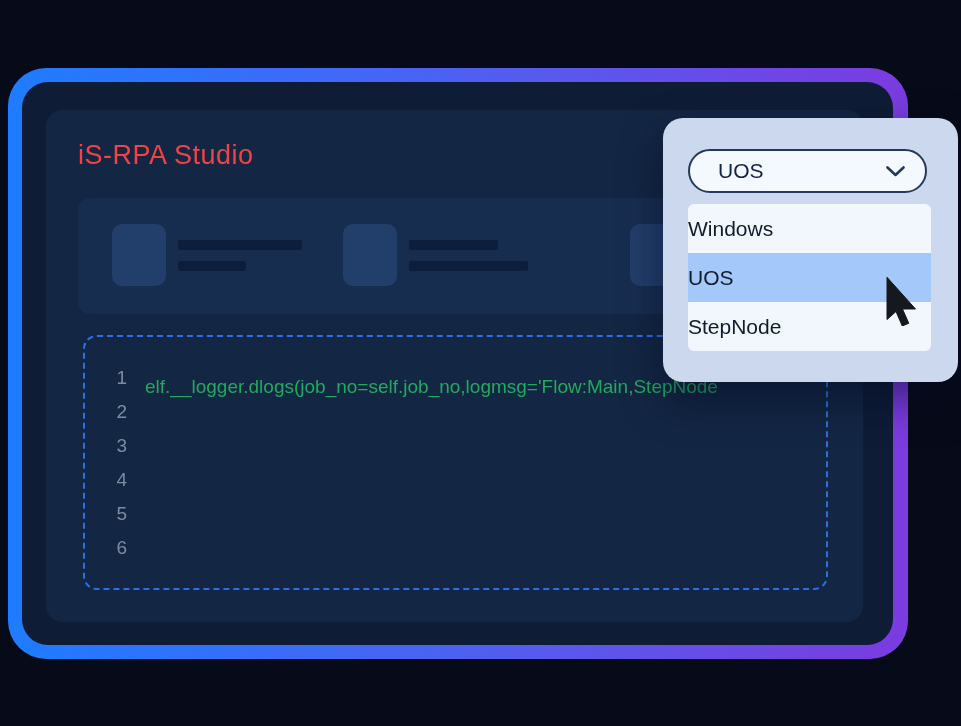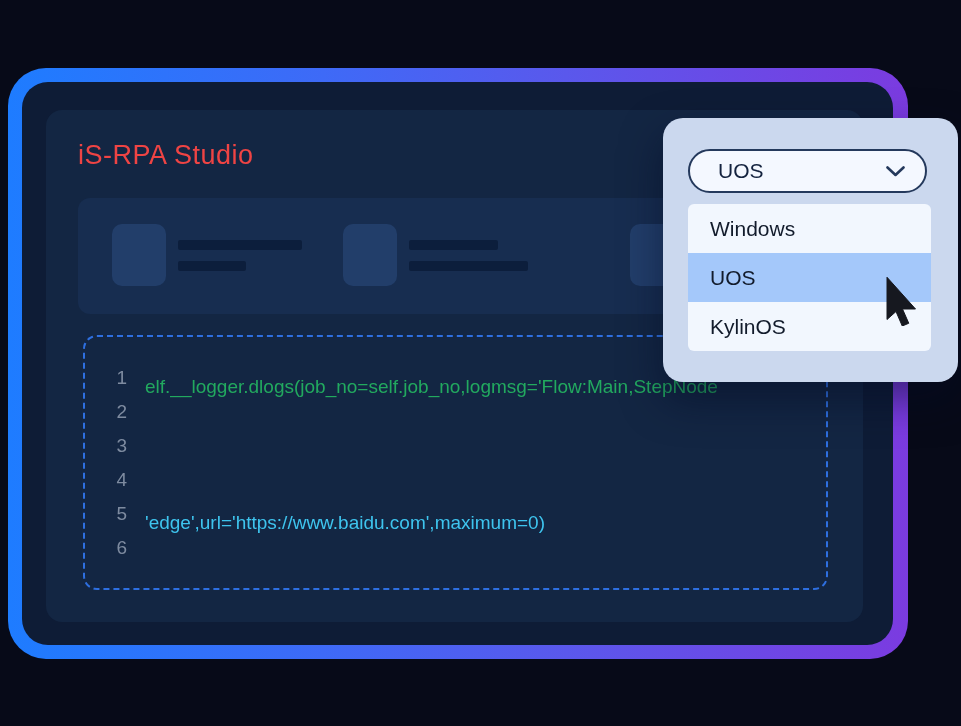--- a/index.html
+++ b/index.html
@@ -58,21 +58,21 @@
     box-sizing:border-box;border:2px solid #24395C;border-radius:22px;
     background:#F4F8FF;display:flex;align-items:center;justify-content:space-between;
     padding:0 20px 0 28px;cursor:pointer;
   }
   .dd-pill-label{font-size:21px;color:#14233F;}
   .dd-list{
     position:absolute;left:25px;top:86px;width:243px;height:147px;
     border-radius:6px;overflow:hidden;
   }
   .dd-option{
-    height:49px;display:flex;align-items:center;padding-left:22px;
+    height:49px;display:flex;align-items:center;
     font-size:21px;color:#121B2B;background:#F2F7FE;cursor:pointer;
   }
   .dd-option.selected{background:#A4C8FA;}
   
   .cursor{position:absolute;left:885px;top:276px;}
 </style>
 </head>
 <body>
 
 <div class="frame"></div>
@@ -116,42 +116,41 @@
     </div>
     <div class="code-row">
       <span class="code-num">3</span>
       <span class="code-text"></span>
     </div>
     <div class="code-row">
       <span class="code-num">4</span>
     </div>
     <div class="code-row">
       <span class="code-num">5</span>
-      <span class="code-text code">'edge',url='https://www.baidu.com',maximum=0)</span>
     </div>
     <div class="code-row">
       <span class="code-num">6</span>
       <span class="code-text"></span>
     </div>
   </div>
 </div>
 
 <div class="dd-panel">
   <div class="dd-pill">
     <span class="dd-pill-label">UOS</span>
     <span style="display:flex;">
       <svg width="19" height="11" viewBox="0 0 19 11">
         <polyline points="1.5,1.5 9.5,9 17.5,1.5" fill="none" stroke="#24395C" stroke-width="2.6" stroke-linecap="round" stroke-linejoin="round"></polyline>
       </svg>
     </span>
   </div>
   <div class="dd-list">
     <div class="dd-option">Windows</div>
     <div class="dd-option selected">UOS</div>
-    <div class="dd-option">KylinOS</div>
+    <div class="dd-option">StepNode</div>
   </div>
 </div>
 
 <div class="cursor">
   <svg width="32" height="50" viewBox="0 0 12.8 20">
     <polygon points="0.8,0.5 0.8,17.4 4.4,14.2 6.9,20 9.5,18.9 7,13.2 12.2,13.2" fill="#16181F" stroke="#16181F" stroke-width="0.4" stroke-linejoin="round"></polygon>
   </svg>
 </div>
 
 </body></html>

